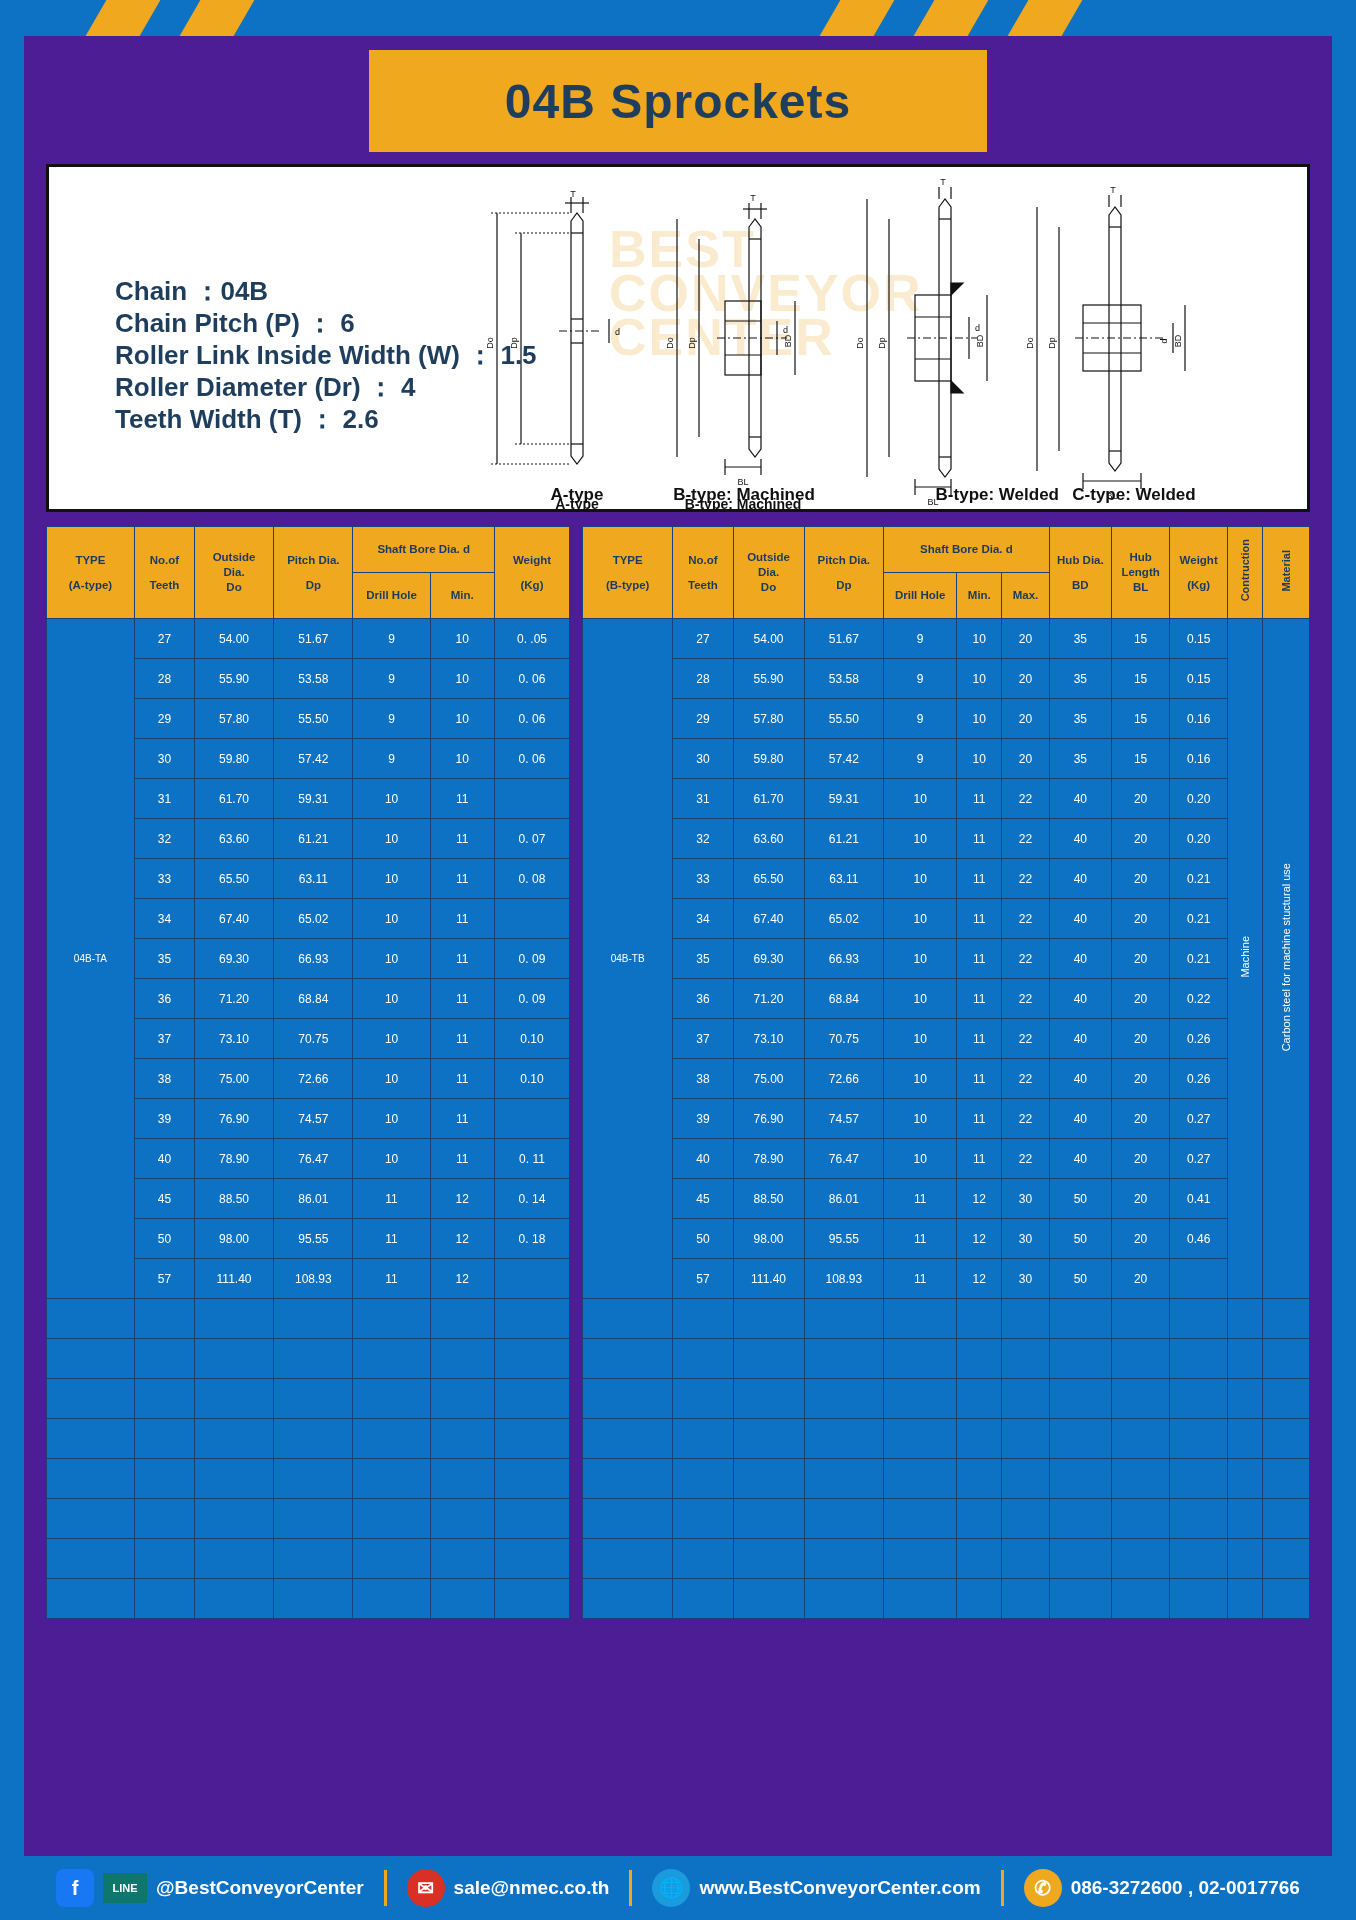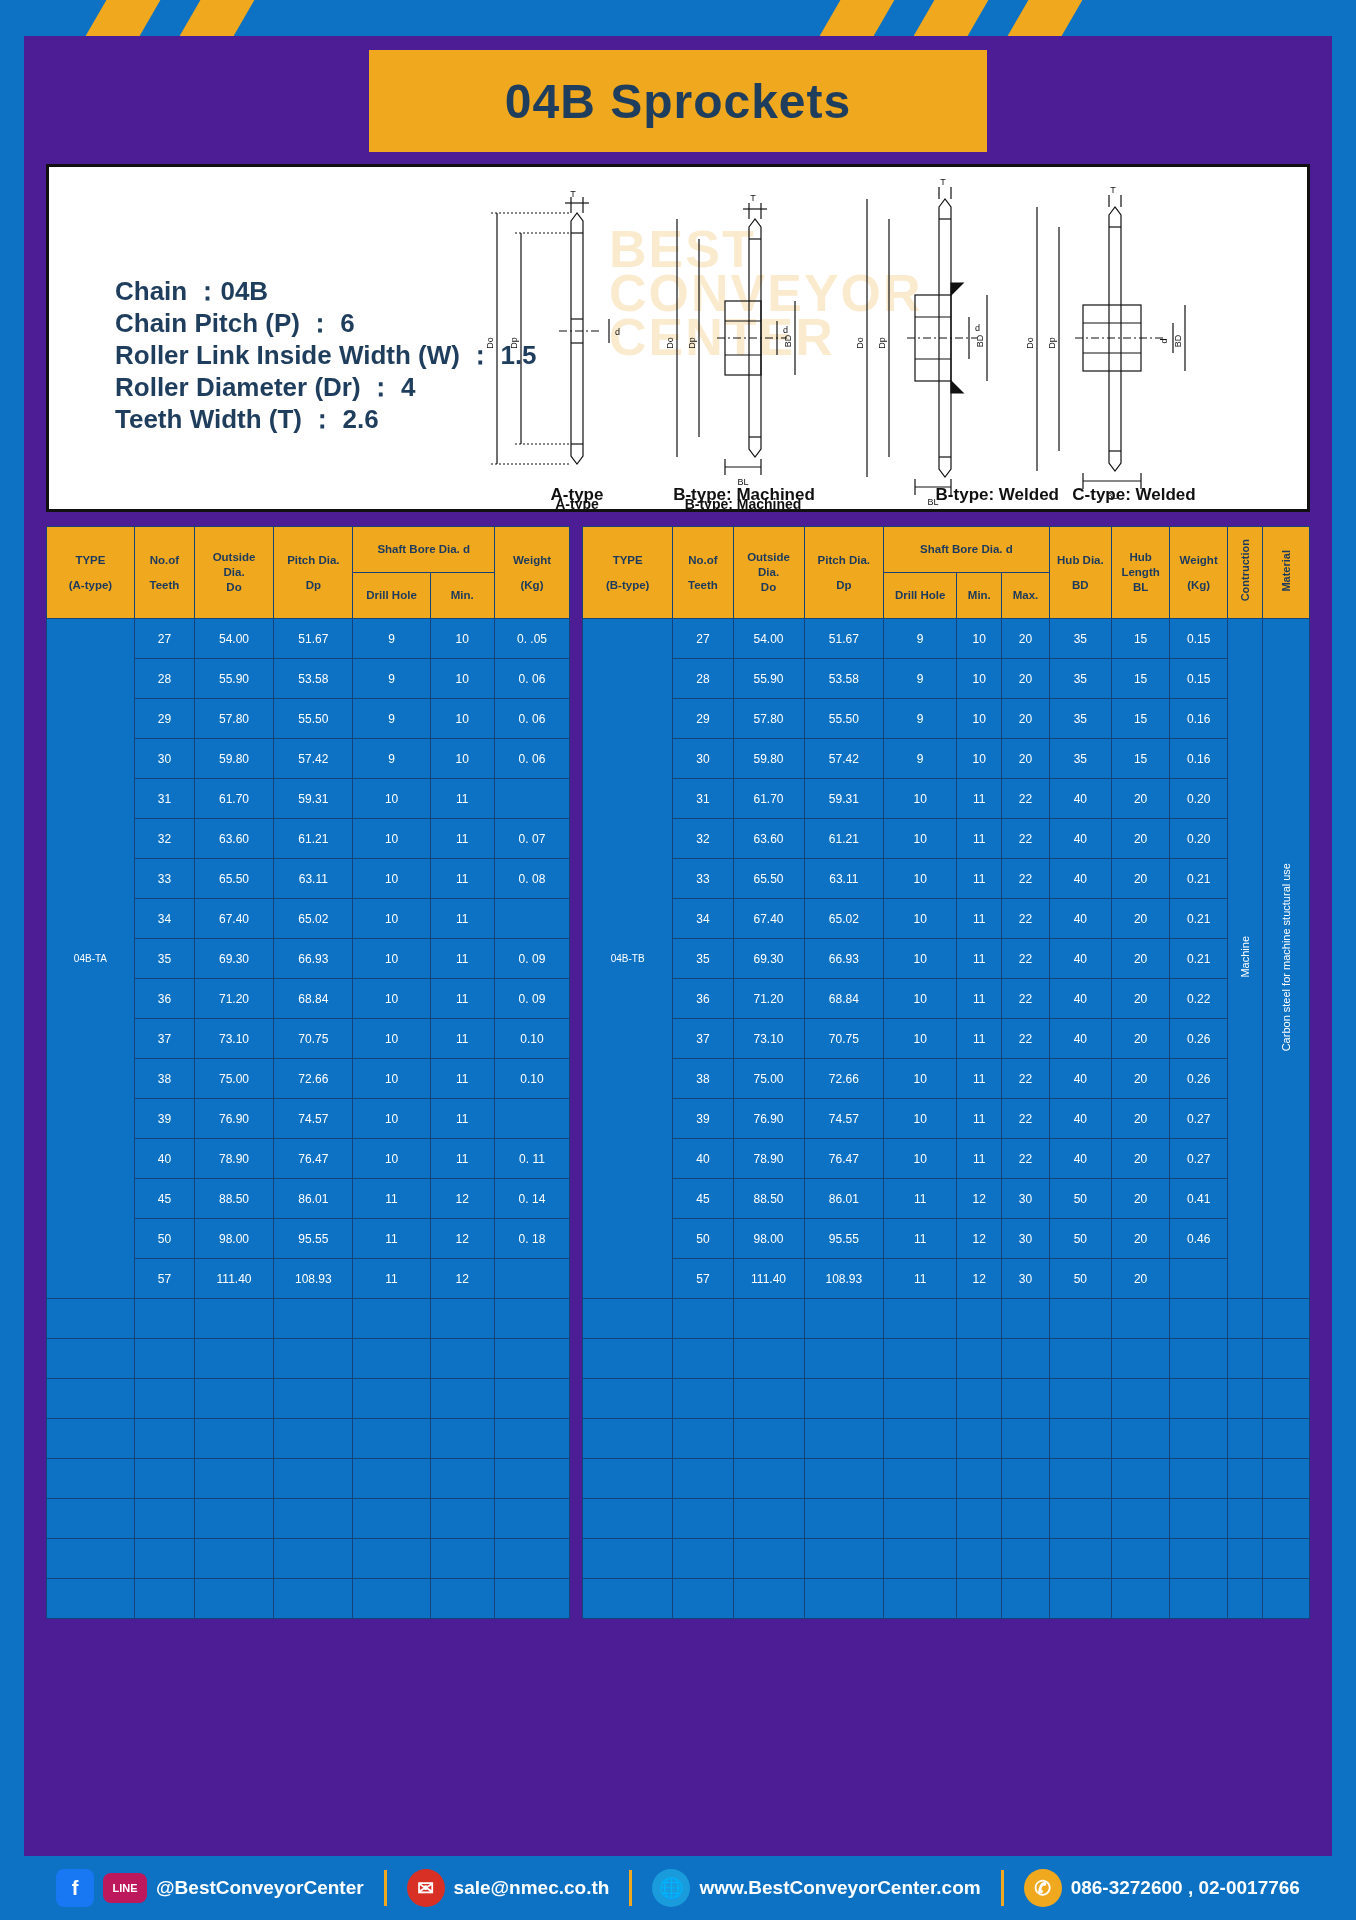--- a/index.html
+++ b/index.html
@@ -114,21 +114,21 @@
     color:#fff; font-weight:bold; font-size:19px;
   }
   .fitem { display:flex; align-items:center; gap:9px; }
   .divider { width:3px; height:36px; background:#f0a81e; margin:0 12px; }
   .circ {
     width:38px; height:38px; border-radius:50%;
     display:flex; align-items:center; justify-content:center;
     font-size:20px;
   }
   .fb { background:#1877f2; color:#fff; border-radius:8px; font-weight:bold; }
-  .line { background:#be185d; color:#fff; border-radius:8px; font-size:11px; font-weight:bold;
+  .line { background:#0f766e; color:#fff; border-radius:0; font-size:11px; font-weight:bold;
           width:44px; height:30px; display:flex; align-items:center; justify-content:center;}
   .mail { background:#d93025; }
   .globe { background:#1a9bdc; }
   .phone { background:#f0a81e; }
 </style>
 </head>
 <body>
 
 <div class="topband">
   <div class="chev" style="left:96px"></div>

